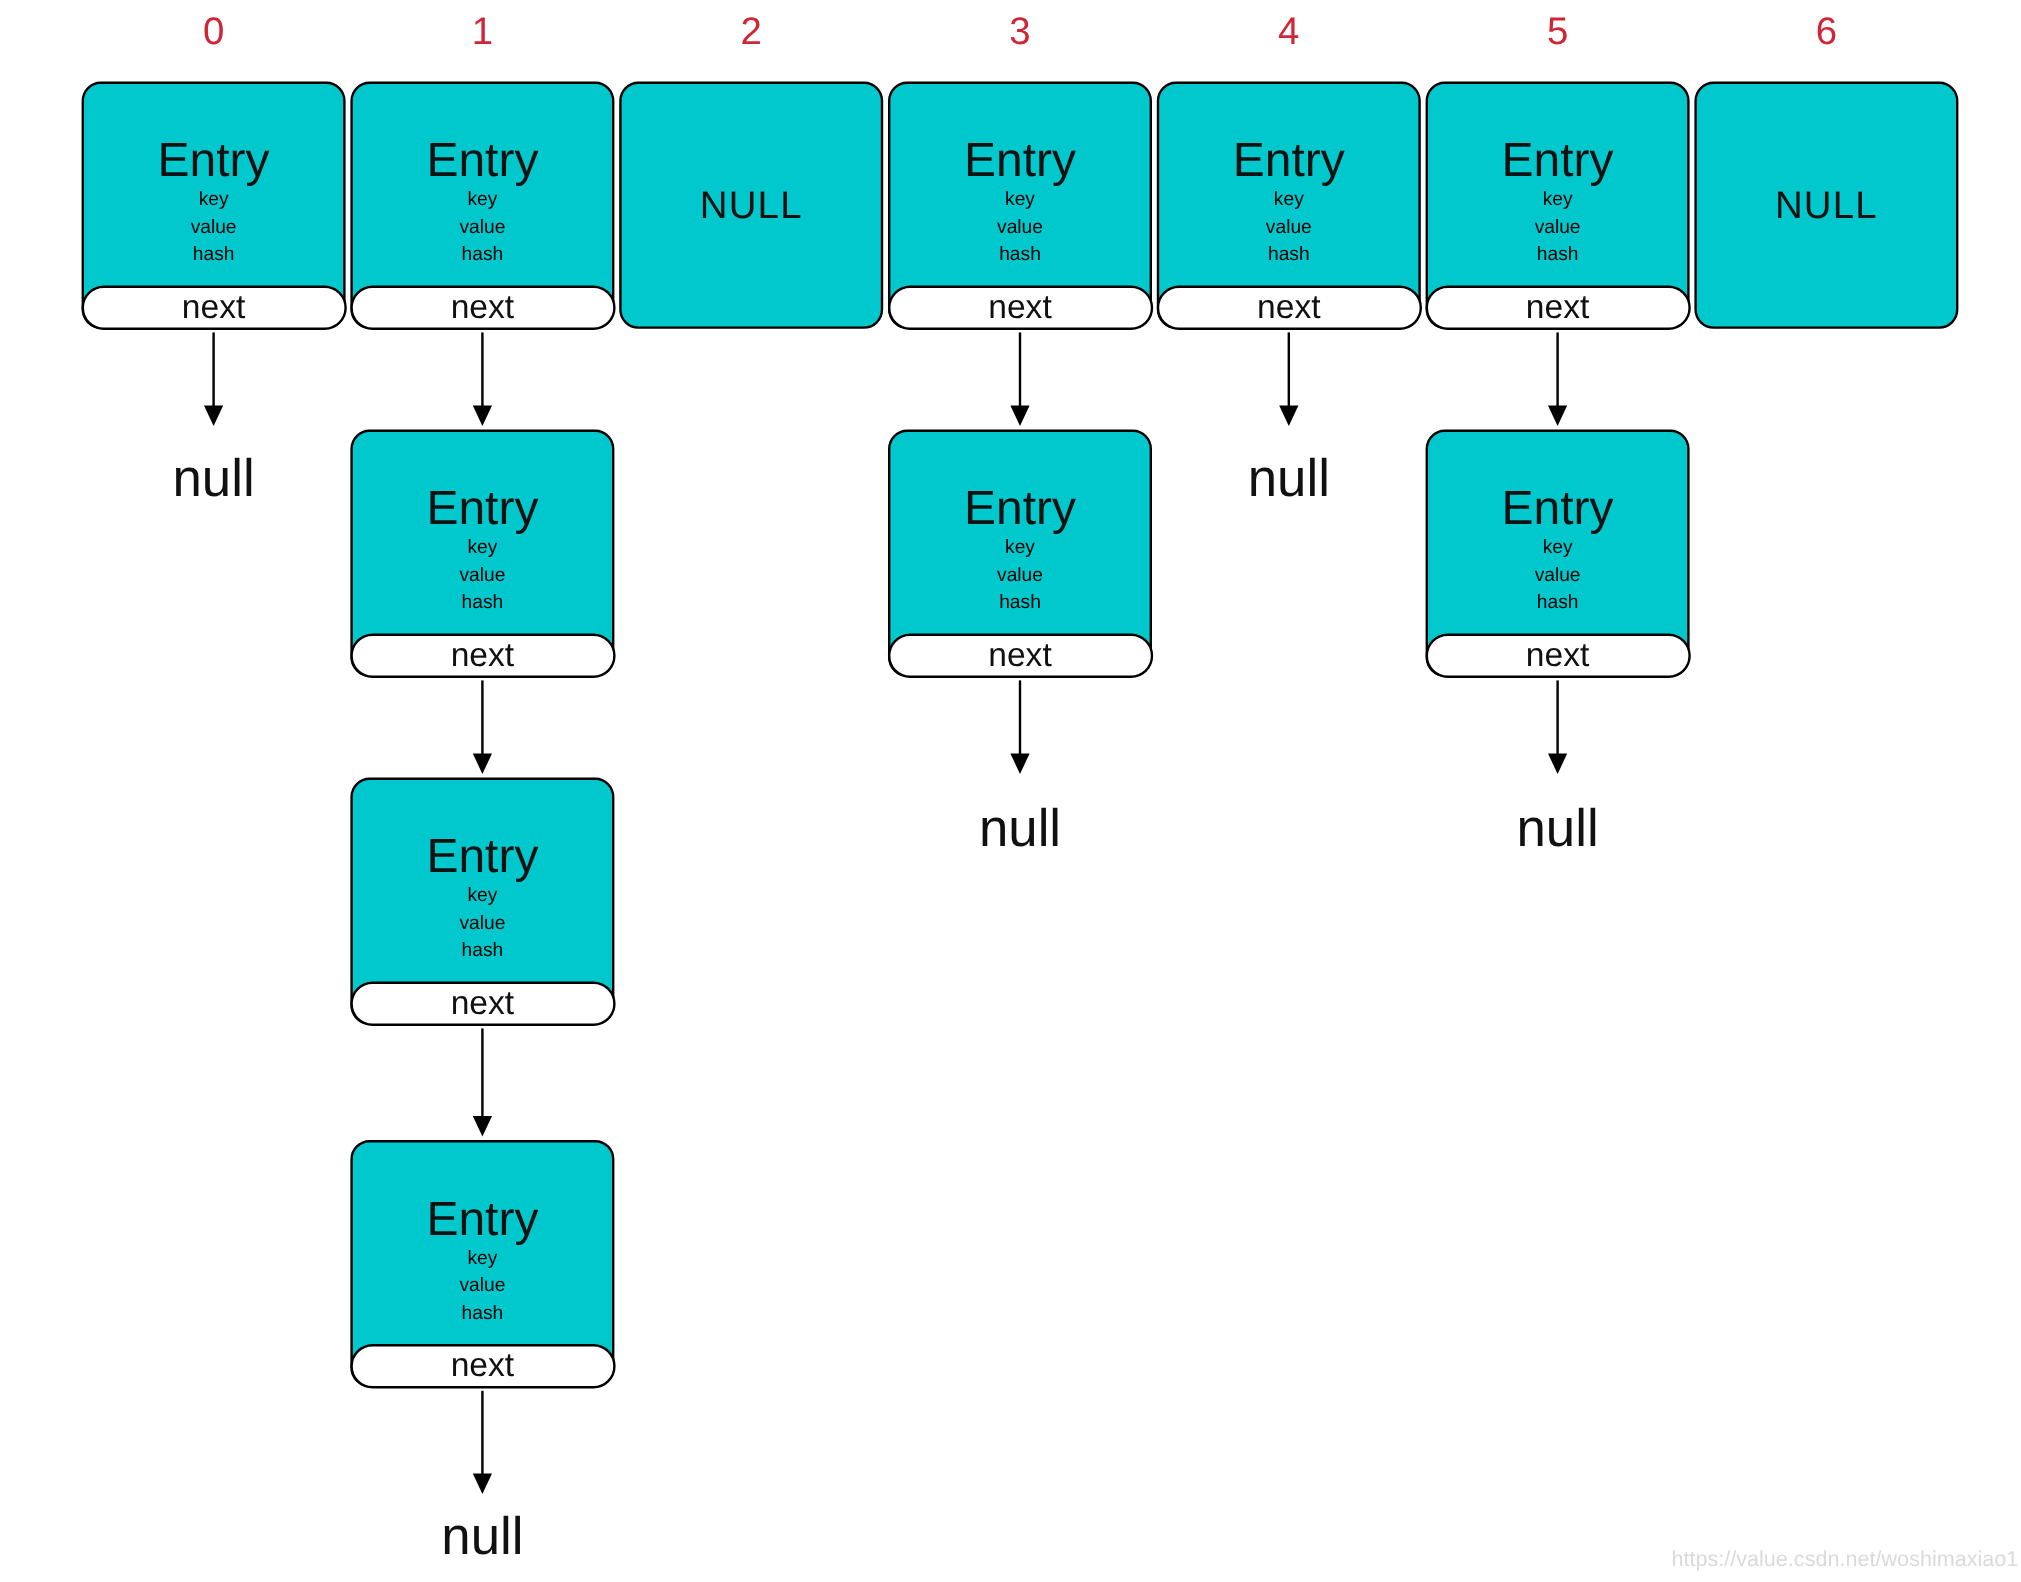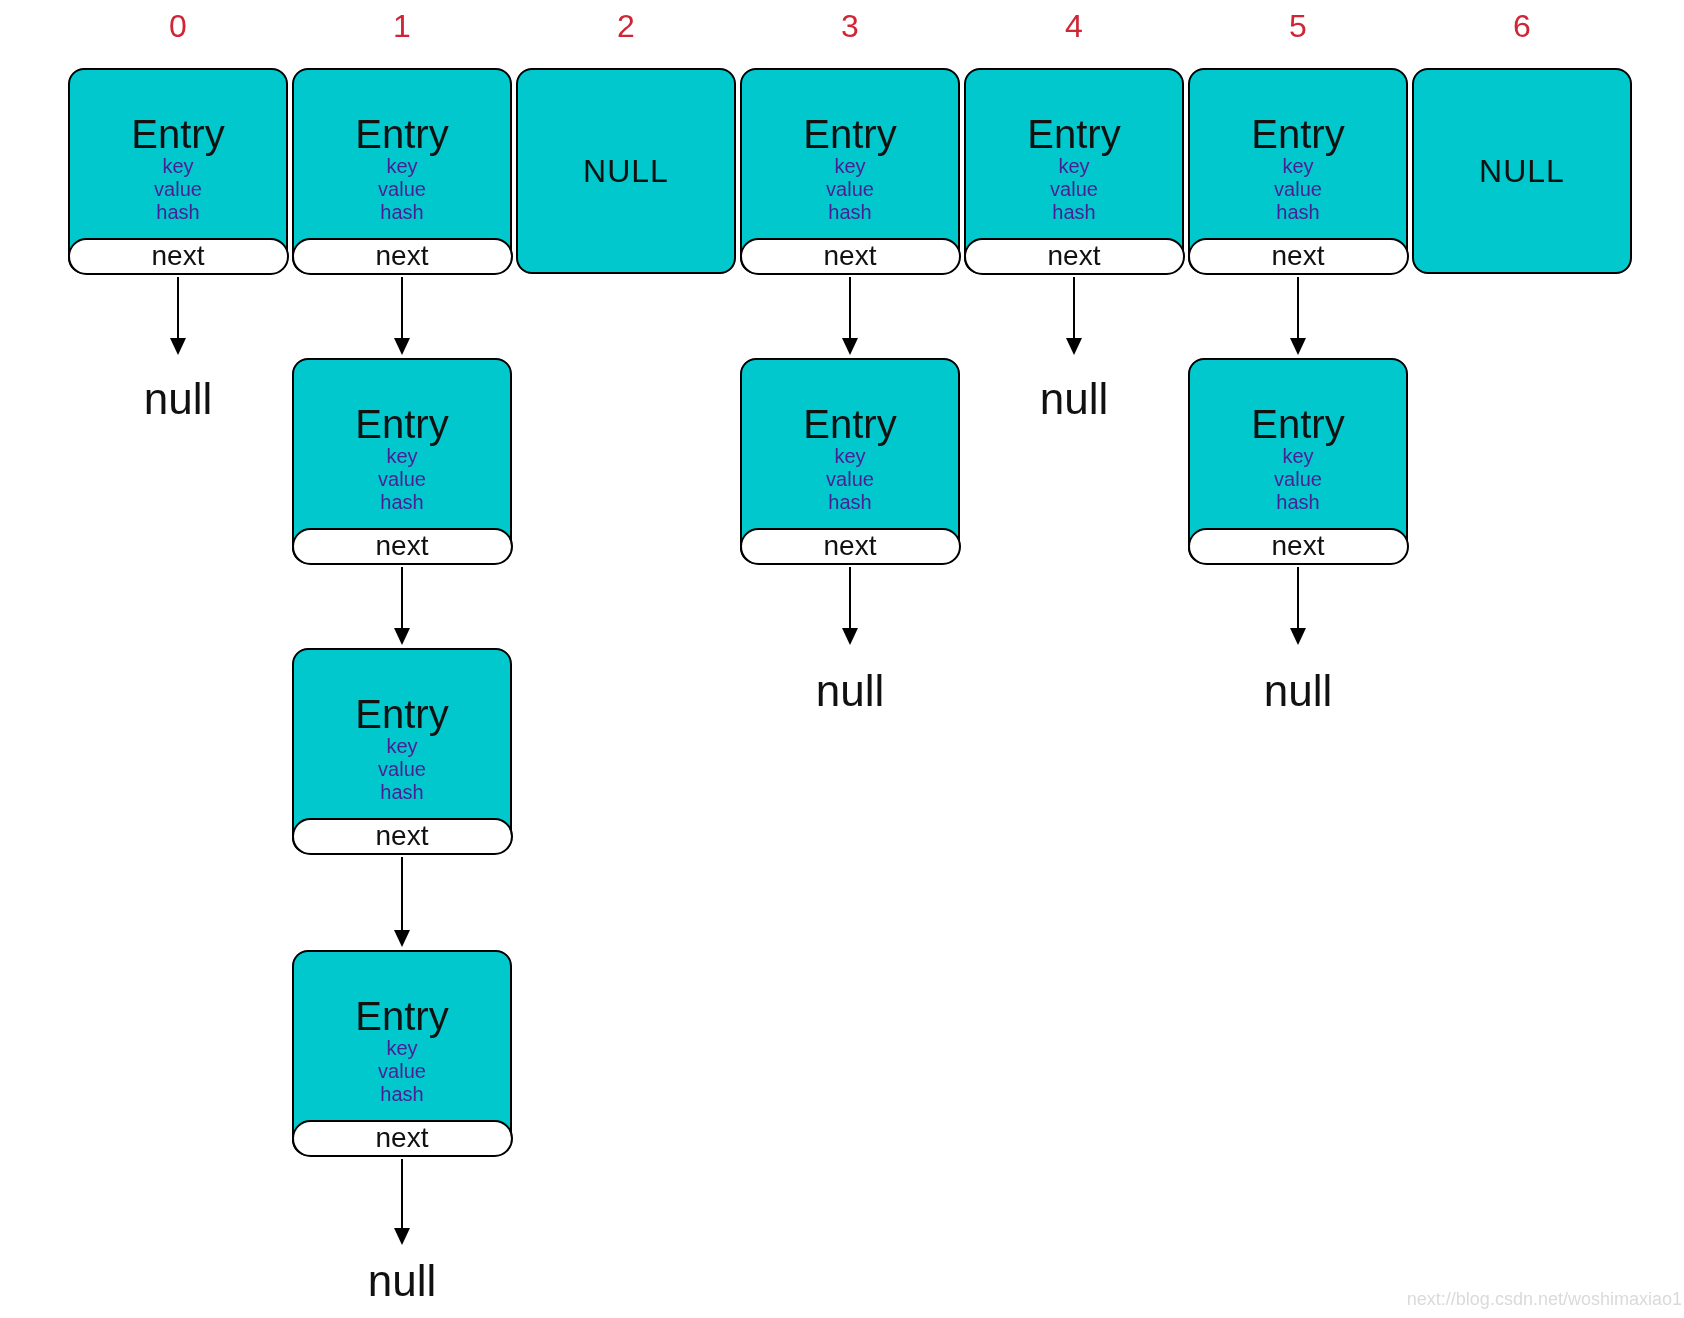--- a/index.html
+++ b/index.html
@@ -43,23 +43,23 @@
   }
 
   .entry-title {
     font-size: 40px;
     line-height: 36px;
     color: #111111;
     margin-bottom: 3px;
   }
 
   .entry-field {
-    font-size: 20px;
+    font-size: 16px;
     line-height: 23px;
-    color: #4c1d95;
+    color: #000000;
   }
 
   .next-pill {
     position: absolute;
     left: -2.5px;
     right: -2.5px;
     bottom: -2.5px;
     height: 37px;
     background: #ffffff;
     border: 2.5px solid #000000;
@@ -282,15 +282,15 @@
     <div class="next-pill">next</div>
   </div>
 
   <div class="arrow" style="left:392px;top:1159px;height:86px">
     <div class="arrow-line"></div>
     <div class="arrow-head"></div>
   </div>
 
   <div class="null-text" style="left:292px;top:1256px">null</div>
 
-  <div class="watermark">next://blog.csdn.net/woshimaxiao1</div>
+  <div class="watermark">https://value.csdn.net/woshimaxiao1</div>
 
 </div>
 
 </body></html>

